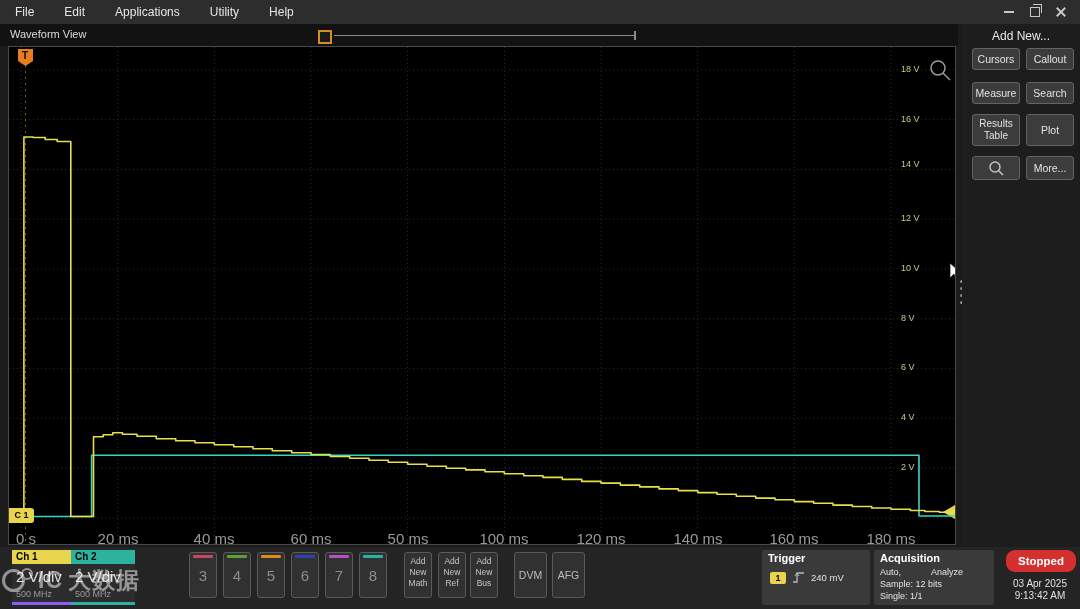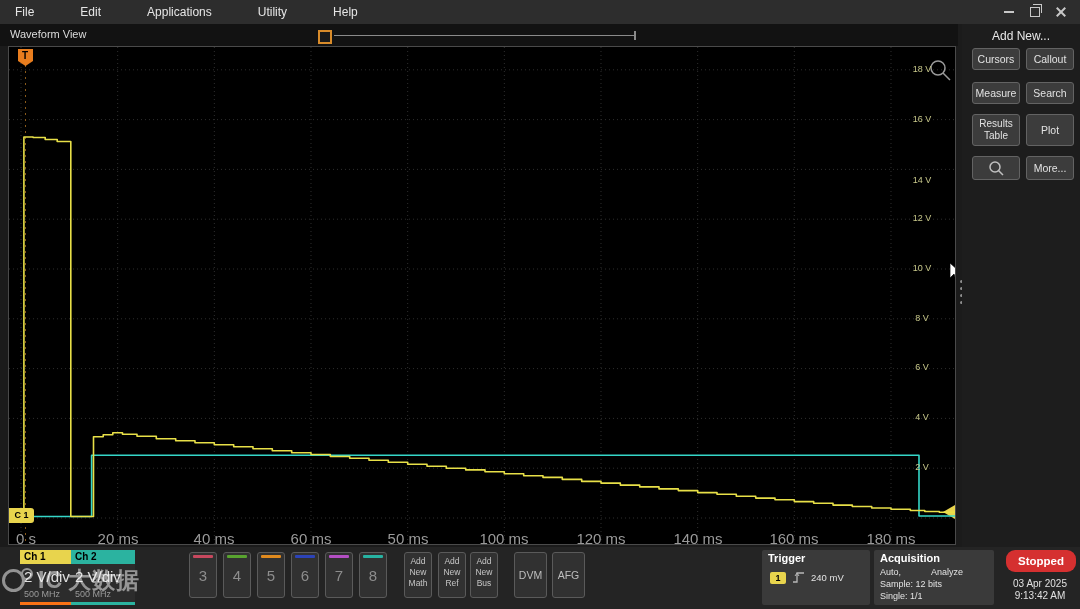--- a/index.html
+++ b/index.html
@@ -2,21 +2,21 @@
 <html><head>
 <meta charset="utf-8">
 <style>
   html,body{margin:0;padding:0;background:#000;}
   #root{position:relative;width:1080px;height:609px;background:#1b1b1b;overflow:hidden;
         font-family:"Liberation Sans",sans-serif;color:#e0e0e0;}
 
   
   .menubar{position:absolute;left:0;top:0;width:1080px;height:24px;background:#2d2d2d;
            display:flex;align-items:center;justify-content:space-between;}
-  .menu-items{display:flex;align-items:flex-end;height:100%;gap:16px;}
+  .menu-items{display:flex;align-items:flex-end;height:100%;}
   .menu-item{padding:0 15px;font-size:12px;color:#e6e6e6;line-height:24px;}
   .win-controls{display:flex;align-items:center;height:100%;margin-right:6px;}
   .win-btn{width:26px;height:24px;display:flex;align-items:center;justify-content:center;}
   .ico-min{display:block;width:10px;height:2px;background:#c8c8c8;}
   .ico-restore{display:block;width:8px;height:8px;border:1px solid #c8c8c8;position:relative;}
   .ico-restore::before{content:"";position:absolute;left:2px;top:-4px;width:8px;height:8px;border:1px solid #c8c8c8;border-left:none;border-bottom:none;}
   .ico-close{display:block;width:12px;height:12px;position:relative;}
   .ico-close::before,.ico-close::after{content:"";position:absolute;left:5px;top:0;width:2px;height:12px;background:#c8c8c8;}
   .ico-close::before{transform:rotate(45deg);}
   .ico-close::after{transform:rotate(-45deg);}
@@ -26,21 +26,21 @@
   .wv-title{position:absolute;left:10px;top:4px;font-size:11px;color:#dcdcdc;}
   .zoom-scroll{position:absolute;left:318px;top:4px;width:330px;height:16px;}
   .zs-handle{position:absolute;left:0;top:2px;width:10px;height:10px;border:2px solid #d88b2a;background:#1a1a1a;}
   .zs-track{position:absolute;left:16px;top:7px;width:300px;height:1px;background:#8a8a8a;}
   .zs-end{position:absolute;left:316px;top:3px;width:2px;height:9px;background:#8a8a8a;}
 
   
   .plot{position:absolute;left:8px;top:46px;width:948px;height:499px;background:#000;
         border:1px solid #4a4a4a;box-sizing:border-box;}
   .xlab{position:absolute;top:483px;transform:translateX(-50%);font-size:15px;color:#9a9a9a;white-space:nowrap;}
-  .ylab{position:absolute;right:12px;width:42px;text-align:center;font-size:9px;color:#c9c98b;white-space:nowrap;}
+  .ylab{position:absolute;right:12px;width:42px;text-align:left;font-size:9px;color:#c9c98b;white-space:nowrap;}
   .c1-badge{position:absolute;left:0;top:461px;width:25px;height:15px;background:#e8d44d;color:#000;
             font-size:9px;font-weight:bold;text-align:center;line-height:15px;border-radius:0 3px 3px 0;}
   .trig-line{stroke:#8a5a1a;stroke-dasharray:2,4;stroke-width:1;}
   .trig-flag{fill:#e87d1e;}
   .trig-t{font-size:10px;font-weight:bold;fill:#000;font-family:"Liberation Sans",sans-serif;}
   .trig-level{fill:#e8d44d;}
   .mag{stroke:#9a9a9a;fill:none;stroke-width:1.5;}
 
   .splitter{position:absolute;left:957px;top:268px;width:8px;height:48px;display:flex;flex-direction:column;
             align-items:center;justify-content:center;gap:4px;}
@@ -49,21 +49,21 @@
   
   .rightpanel{position:absolute;left:962px;top:24px;width:118px;height:523px;background:#1d1d1d;}
   .rp-title{position:absolute;top:5px;width:100%;text-align:center;font-size:12px;color:#e8e8e8;}
   .rp-btn{position:absolute;background:#3c3c3c;border:1px solid #636363;border-radius:3px;color:#e2e2e2;
           font-size:10.5px;display:flex;align-items:center;justify-content:center;text-align:center;
           box-sizing:border-box;line-height:1.2;padding:1px;}
 
   
   .bottombar{position:absolute;left:0;top:547px;width:1080px;height:62px;background:#242424;}
   .chbadge{position:absolute;top:3px;width:64px;height:55px;background:#2c2c2c;box-sizing:border-box;}
-  .chbadge.ch1{left:20px;border-bottom:3px solid #f97316;}
+  .chbadge.ch1{left:12px;border-bottom:3px solid #8b5cf6;}
   .chbadge.ch2{left:71px;border-bottom:3px solid #2bb3a0;}
   .chb-head{height:14px;font-size:10px;font-weight:bold;color:#000;padding-left:4px;line-height:14px;}
   .ch1 .chb-head{background:#e8d44d;}
   .ch2 .chb-head{background:#2bb3a0;}
   .chb-scale{font-size:15px;color:#e0e0e0;padding:4px 0 0 4px;}
   .chb-bw{font-size:9px;color:#9a9a9a;padding:4px 0 0 4px;}
 
   .digit-btn{position:absolute;top:5px;width:28px;height:46px;background:#313131;border:1px solid #5a5a5a;
              border-radius:3px;box-sizing:border-box;}
   .digit-btn .stripe{height:3px;margin:2px 3px 0 3px;border-radius:1px;}
@@ -177,21 +177,21 @@
     <div class="xlab" style="left:302px">60 ms</div>
     <div class="xlab" style="left:399px">50 ms</div>
     <div class="xlab" style="left:495px">100 ms</div>
     <div class="xlab" style="left:592px">120 ms</div>
     <div class="xlab" style="left:689px">140 ms</div>
     <div class="xlab" style="left:785px">160 ms</div>
     <div class="xlab" style="left:882px">180 ms</div>
 
     <div class="ylab" style="top:17px">18 V</div>
     <div class="ylab" style="top:67px">16 V</div>
-    <div class="ylab" style="top:128px">14 V</div>
+    <div class="ylab" style="top:112px">14 V</div>
     <div class="ylab" style="top:166px">12 V</div>
     <div class="ylab" style="top:216px">10 V</div>
     <div class="ylab" style="top:266px">8 V</div>
     <div class="ylab" style="top:315px">6 V</div>
     <div class="ylab" style="top:365px">4 V</div>
     <div class="ylab" style="top:415px">2 V</div>
 
     <div class="c1-badge">C 1</div>
   </div>
 

